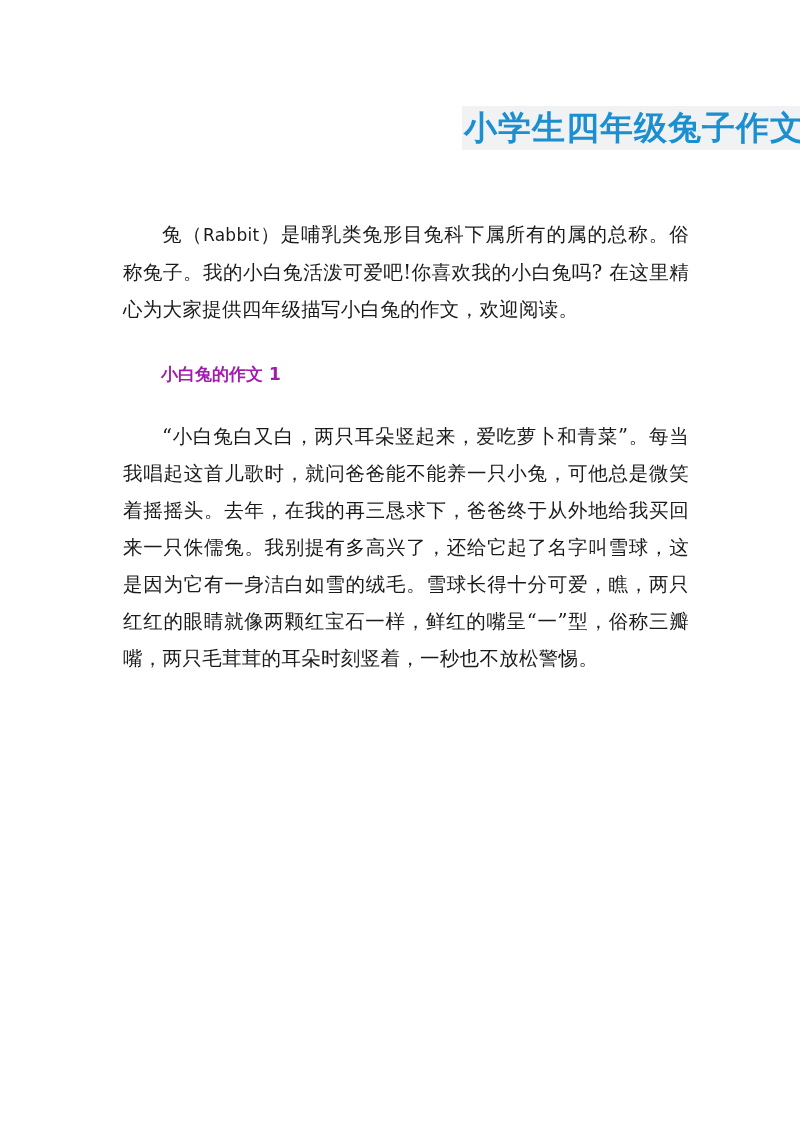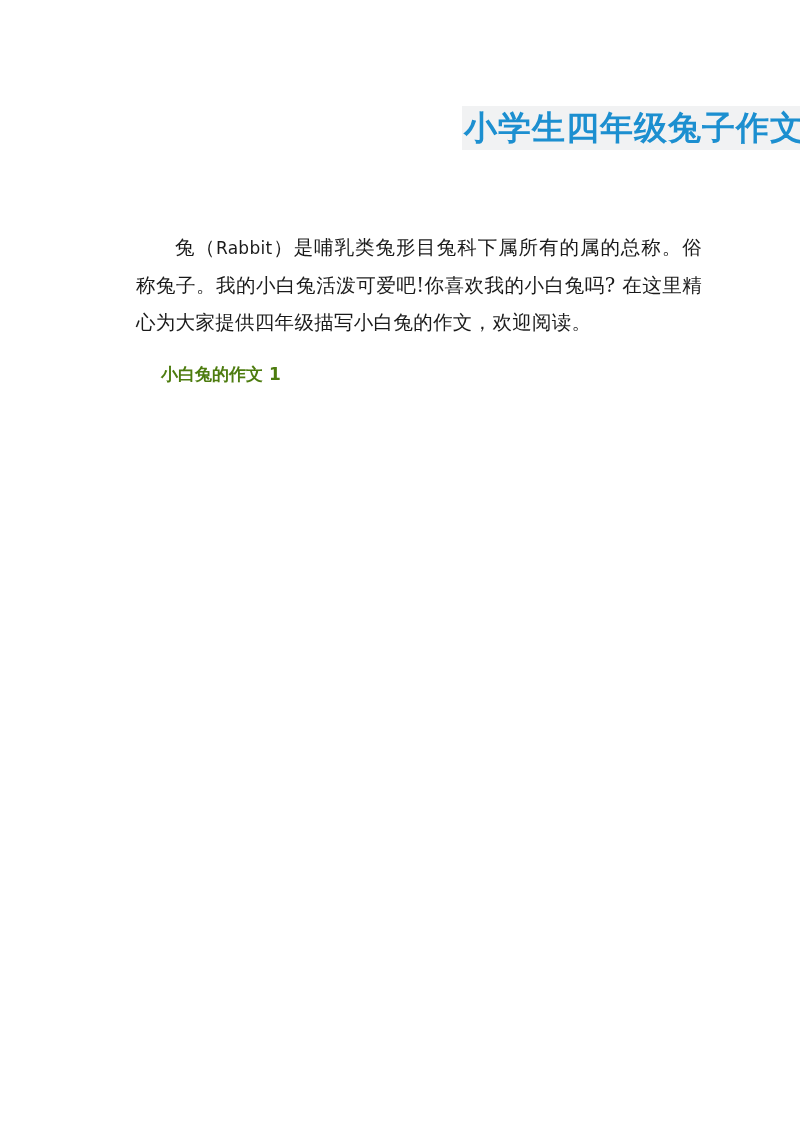--- a/index.html
+++ b/index.html
@@ -40,50 +40,51 @@
       letter-spacing: 1px;
     }
     .body-text {
       position: absolute;
       left: 120px;
       width: 566px;
       font-size: 19.5px;
       line-height: 37px;
       text-align: justify;
       text-indent: 2em;
-      margin: 16px;
+      margin: 3px;
       letter-spacing: 0.3px;
     }
     .body-text .latin {
       font-family: "DejaVu Sans", "Liberation Sans", sans-serif;
       font-size: 17px;
     }
     #p1 { top: 213px; }
     #p2 { top: 415px; }
     #p3 { top: 729px; }
     .subheading {
       position: absolute;
       left: 161px;
       top: 360px;
       margin: 0;
-      color: #4d7c0f;
+      color: #a21caf;
       font-family: "DejaVu Sans", "Liberation Sans", sans-serif;
       font-weight: bold;
       font-size: 17px;
       line-height: 28px;
     }
   </style>
 </head>
 <body>
 
 <div class="page">
 
   <div class="title-wrap">
     <h1 class="title" style="margin:0;">小学生四年级兔子作文</h1>
   </div>
 
   <p class="body-text" id="p1"><span>兔（</span><span class="latin">Rabbit</span><span>）是哺乳类兔形目兔科下属所有的属的总称。俗称兔子。我的小白兔活泼可爱吧!你喜欢我的小白兔吗? 在这里精心为大家提供四年级描写小白兔的作文，欢迎阅读。</span></p>
 
   <h2 class="subheading">小白兔的作文 1</h2>
 
+  <p class="body-text" id="p2">“小白兔白又白，两只耳朵竖起来，爱吃萝卜和青菜”。每当我唱起这首儿歌时，就问爸爸能不能养一只小兔，可他总是微笑着摇摇头。去年，在我的再三恳求下，爸爸终于从外地给我买回来一只侏儒兔。我别提有多高兴了，还给它起了名字叫雪球，这是因为它有一身洁白如雪的绒毛。雪球长得十分可爱，瞧，两只红红的眼睛就像两颗红宝石一样，鲜红的嘴呈“一”型，俗称三瓣嘴，两只毛茸茸的耳朵时刻竖着，一秒也不放松警惕。</p>
 
 
 </div>
 
 </body></html>

